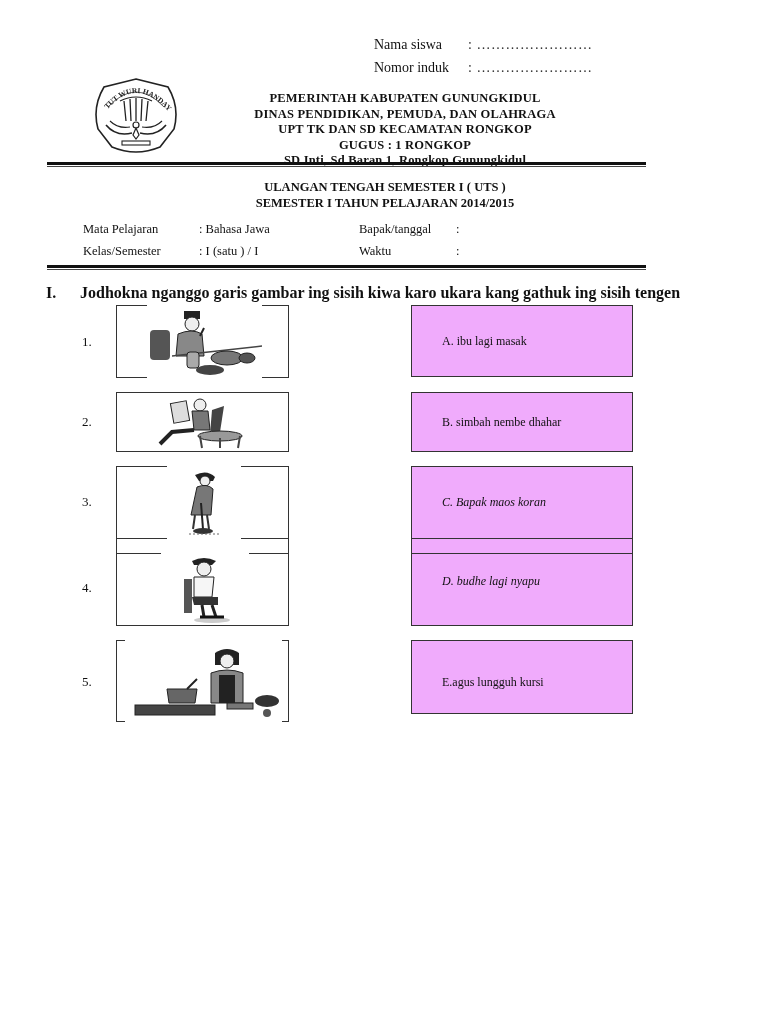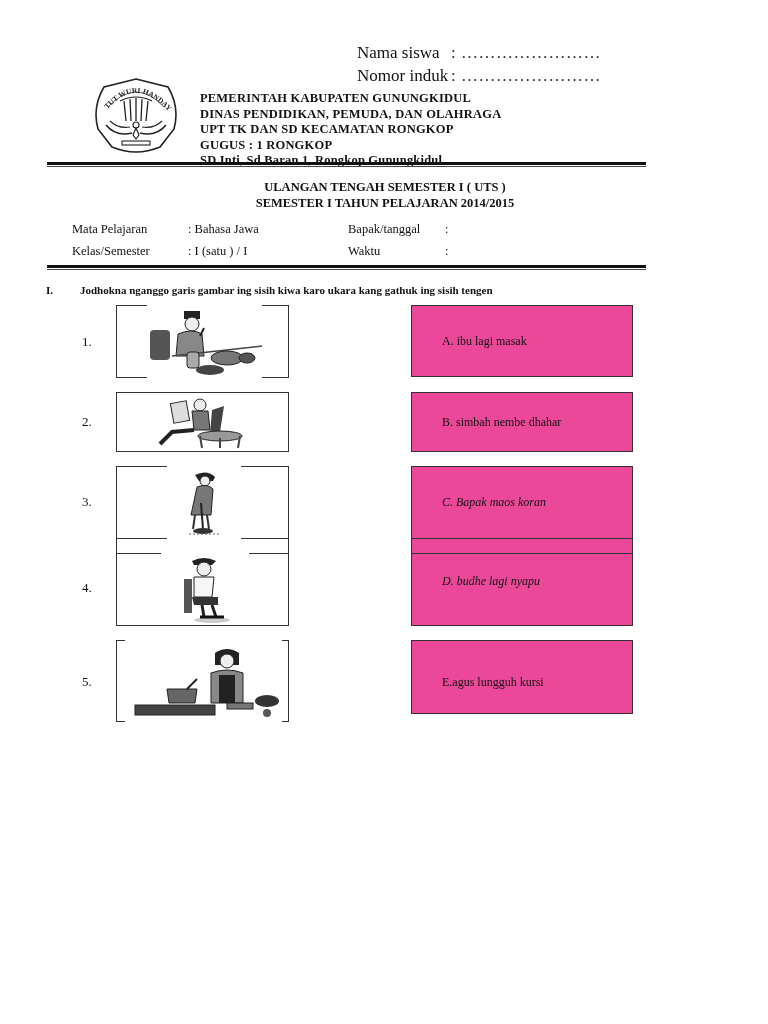--- a/index.html
+++ b/index.html
@@ -1,50 +1,50 @@
 <!DOCTYPE html>
 <html><head>
   <meta charset="utf-8">
   <style>
     html, body { margin: 0; padding: 0; background: #ffffff; }
     body {
       width: 768px; height: 1024px; position: relative; overflow: hidden;
       font-family: "Liberation Serif", "DejaVu Serif", serif; color: #111;
     }
     .abs { position: absolute; }
-    .student-info { left: 357px; top: 33px; font-size: 17px; line-height: 23px; margin-top: 8px; }
+    .student-info { left: 374px; top: 33px; font-size: 14px; line-height: 23px; }
     .student-info .row { display: flex; }
     .student-info .lbl { width: 94px; }
     .student-info .dots { color: #333; letter-spacing: 0.5px; }
 
     .logo { left: 90px; top: 77px; width: 92px; height: 78px; }
 
-    .header { left: 200px; top: 91px; width: 410px; 
+    .header { left: 200px; top: 91px; width: 410px; text-align: center;
       font-weight: bold; font-size: 12.5px; line-height: 15.5px; letter-spacing: 0.2px; }
     .header .sub { font-size: 12.5px; }
 
     .rule-top { left: 47px; top: 162px; width: 599px; height: 3px; background: #111; }
     .rule-top2 { left: 47px; top: 166px; width: 599px; height: 1px; background: #444; }
 
     .title { left: 160px; top: 180px; width: 450px; text-align: center;
       font-weight: bold; font-size: 12.5px; line-height: 15.5px; }
 
     .meta { font-size: 12.5px; }
-    .meta .cell { position: absolute; white-space: nowrap; }
+    .meta .cell { position: absolute; white-space: nowrap; margin-left: 11px; }
 
     .rule-mid { left: 47px; top: 265px; width: 599px; height: 3px; background: #111; }
     .rule-mid2 { left: 47px; top: 269px; width: 599px; height: 1px; background: #444; }
 
-    .instr { left: 46px; top: 284px; font-weight: bold; font-size: 11px; white-space: nowrap; }
+    .instr { left: 46px; top: 284px; font-weight: bold; font-size: 16px; white-space: nowrap; }
     .instr .num { display: inline-block; width: 34px; }
 
     .qnum { font-size: 13px; }
     .pic { border: 1.3px solid #333; background: #fff; box-sizing: border-box; }
     .pic .gap { position: absolute; background: #fff; }
-    .ans { border: 1.3px solid #333; box-sizing: border-box; background: #ec4899; }
+    .ans { border: 1.3px solid #333; box-sizing: border-box; background: #f0abfc; }
     .ans span { position: absolute; left: 30px; font-size: 12px; white-space: nowrap; }
     svg { display: block; }
   </style>
 </head>
 <body>
 
 <div class="abs student-info">
   <div class="row">
     <span class="lbl">Nama siswa</span>
     <span class="dots">: ……………………</span>

